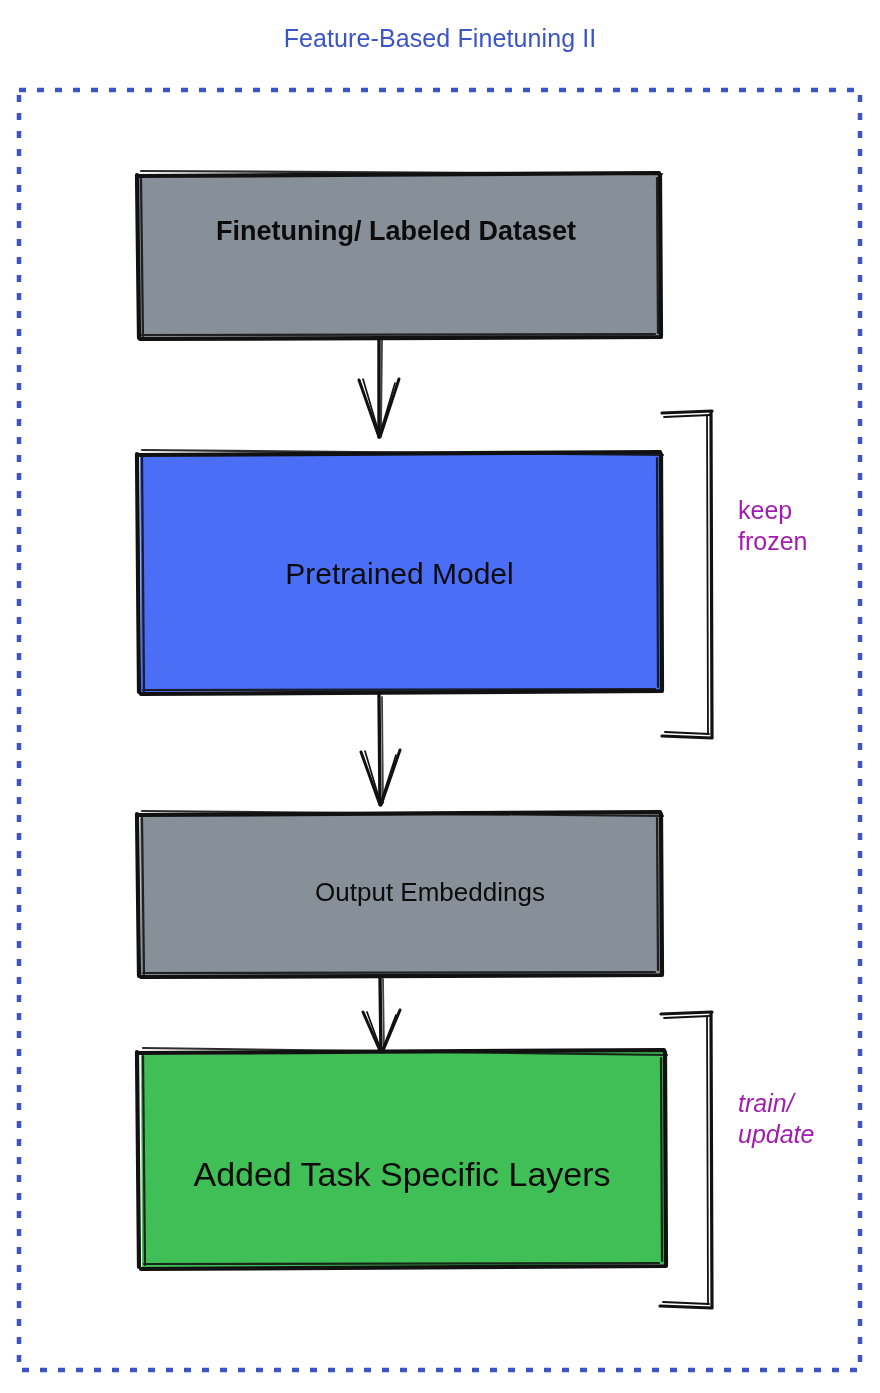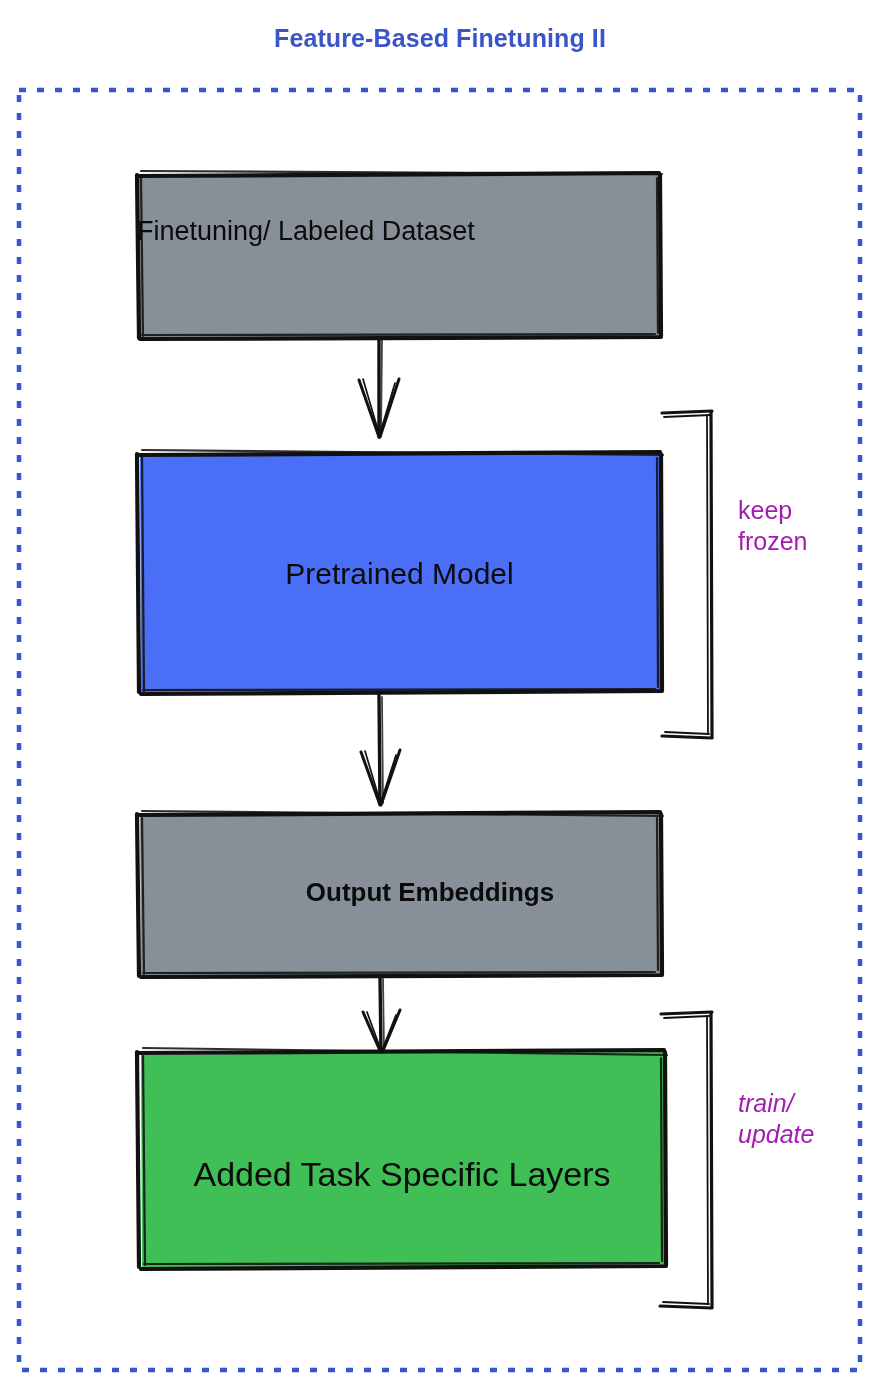--- a/index.html
+++ b/index.html
@@ -21,35 +21,35 @@
     height: 1393px;
   }
   .diagram-title {
     position: absolute;
     left: 0;
     top: 24px;
     width: 880px;
     text-align: center;
     font-family: "Liberation Sans", sans-serif;
     font-size: 25px;
-    font-weight: 700;
+    font-weight: 400;
     color: #3B55C8;
     letter-spacing: 0.1px;
     white-space: nowrap;
   }
   .node-label {
     position: absolute;
     font-family: "Liberation Sans", sans-serif;
     color: #0b0b0b;
     white-space: nowrap;
     pointer-events: none;
   }
-  #label-dataset  { left: 137px; top: 216px;  width: 518px; text-align: left; font-size: 27px; }
+  #label-dataset  { left: 137px; top: 216px;  width: 518px; text-align: center; font-size: 27px; font-weight: bold; }
   #label-model    { left: 137px; top: 557px;  width: 525px; text-align: center; font-size: 30px; }
-  #label-embed    { left: 137px; top: 877px;  width: 586px; text-align: center; font-size: 26px; font-weight: bold; }
+  #label-embed    { left: 137px; top: 877px;  width: 586px; text-align: center; font-size: 26px; }
   #label-layers   { left: 137px; top: 1155px; width: 530px; text-align: center; font-size: 34px; }
 
   .bracket-label {
     position: absolute;
     font-family: "Liberation Sans", sans-serif;
     font-size: 25px;
     color: #a21caf;
     line-height: 1.22;
     white-space: pre-line;
   }

